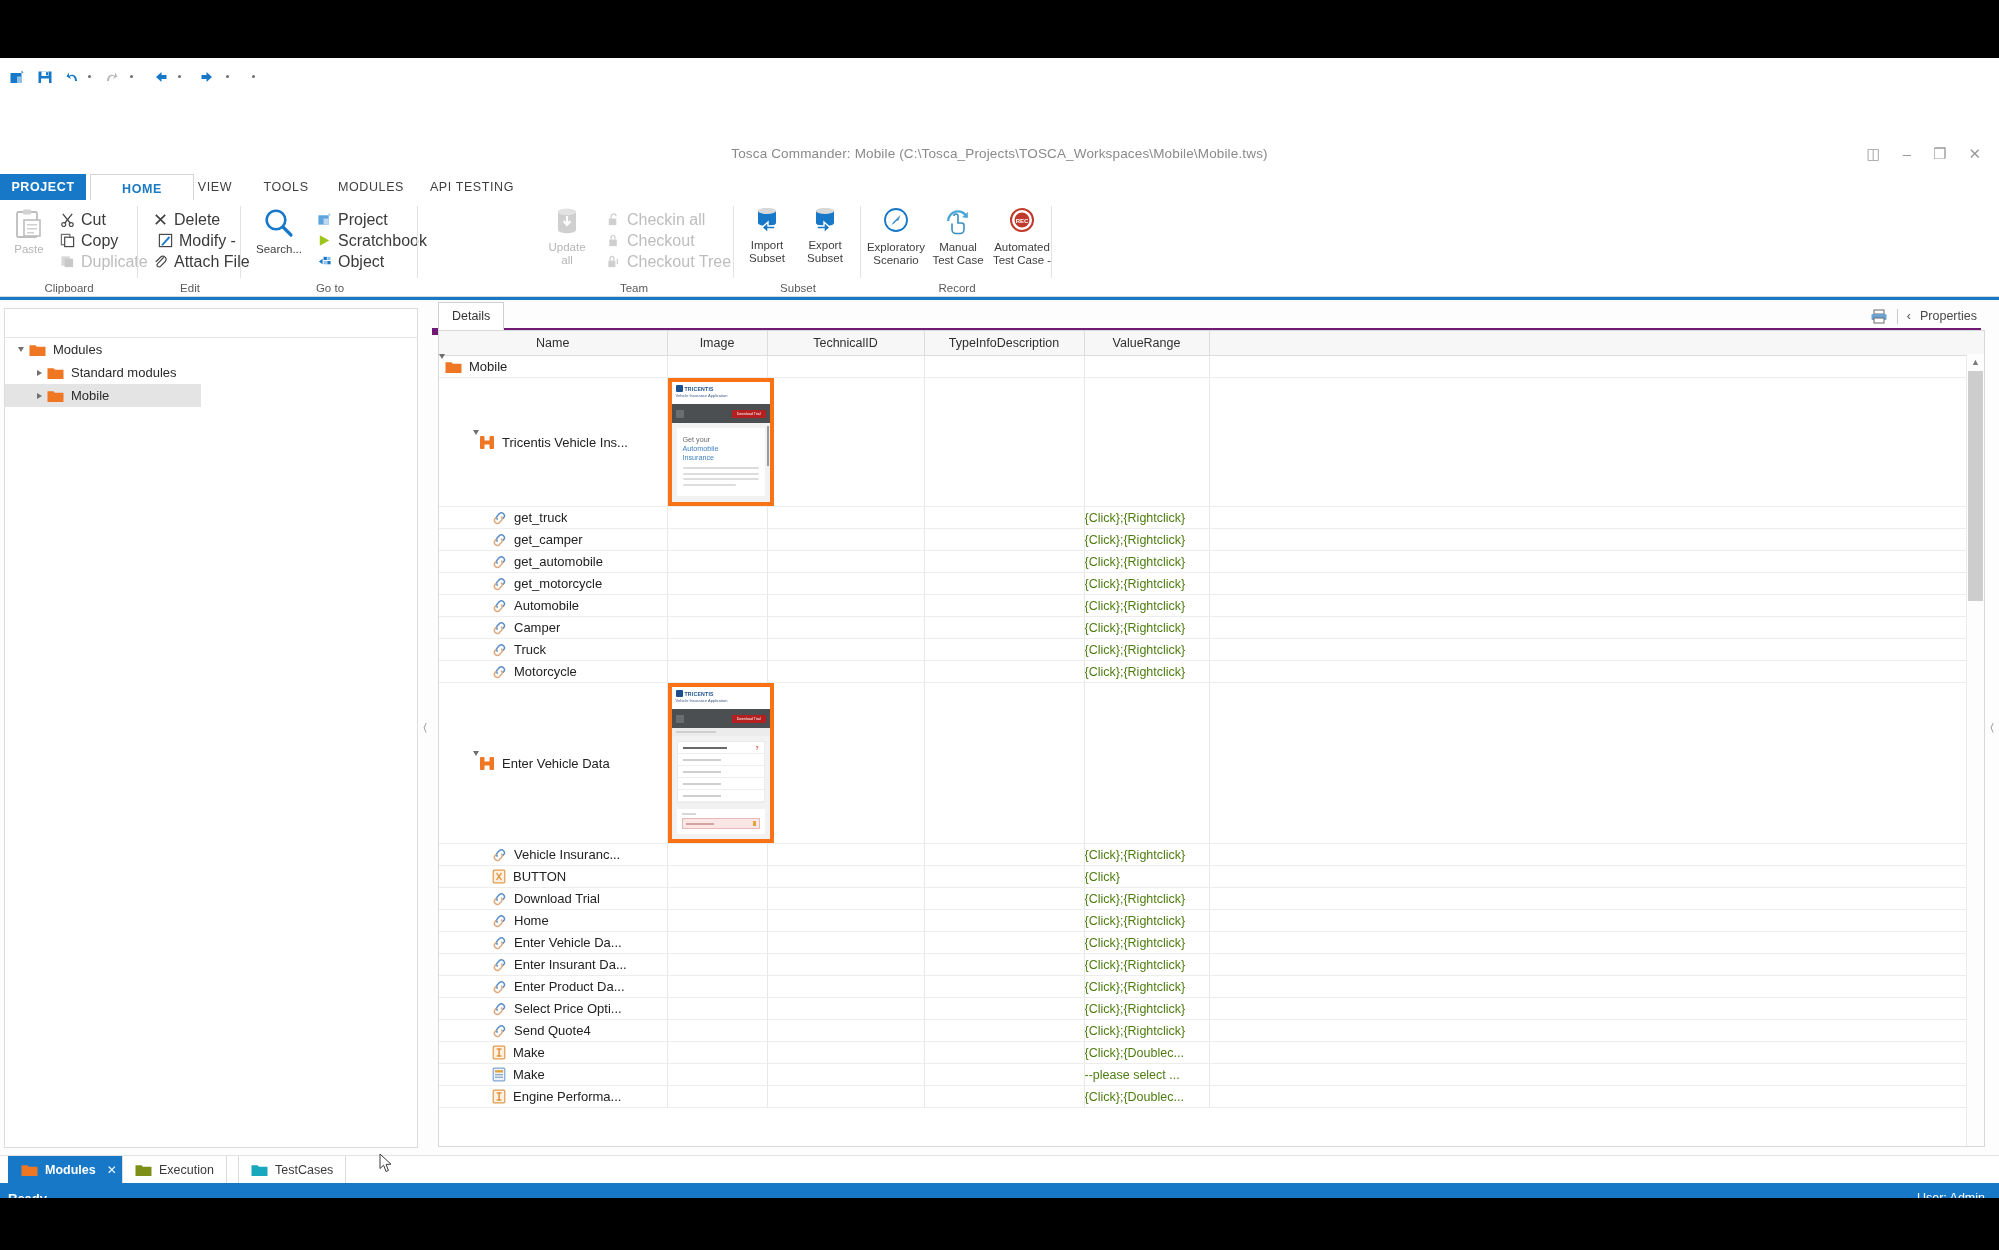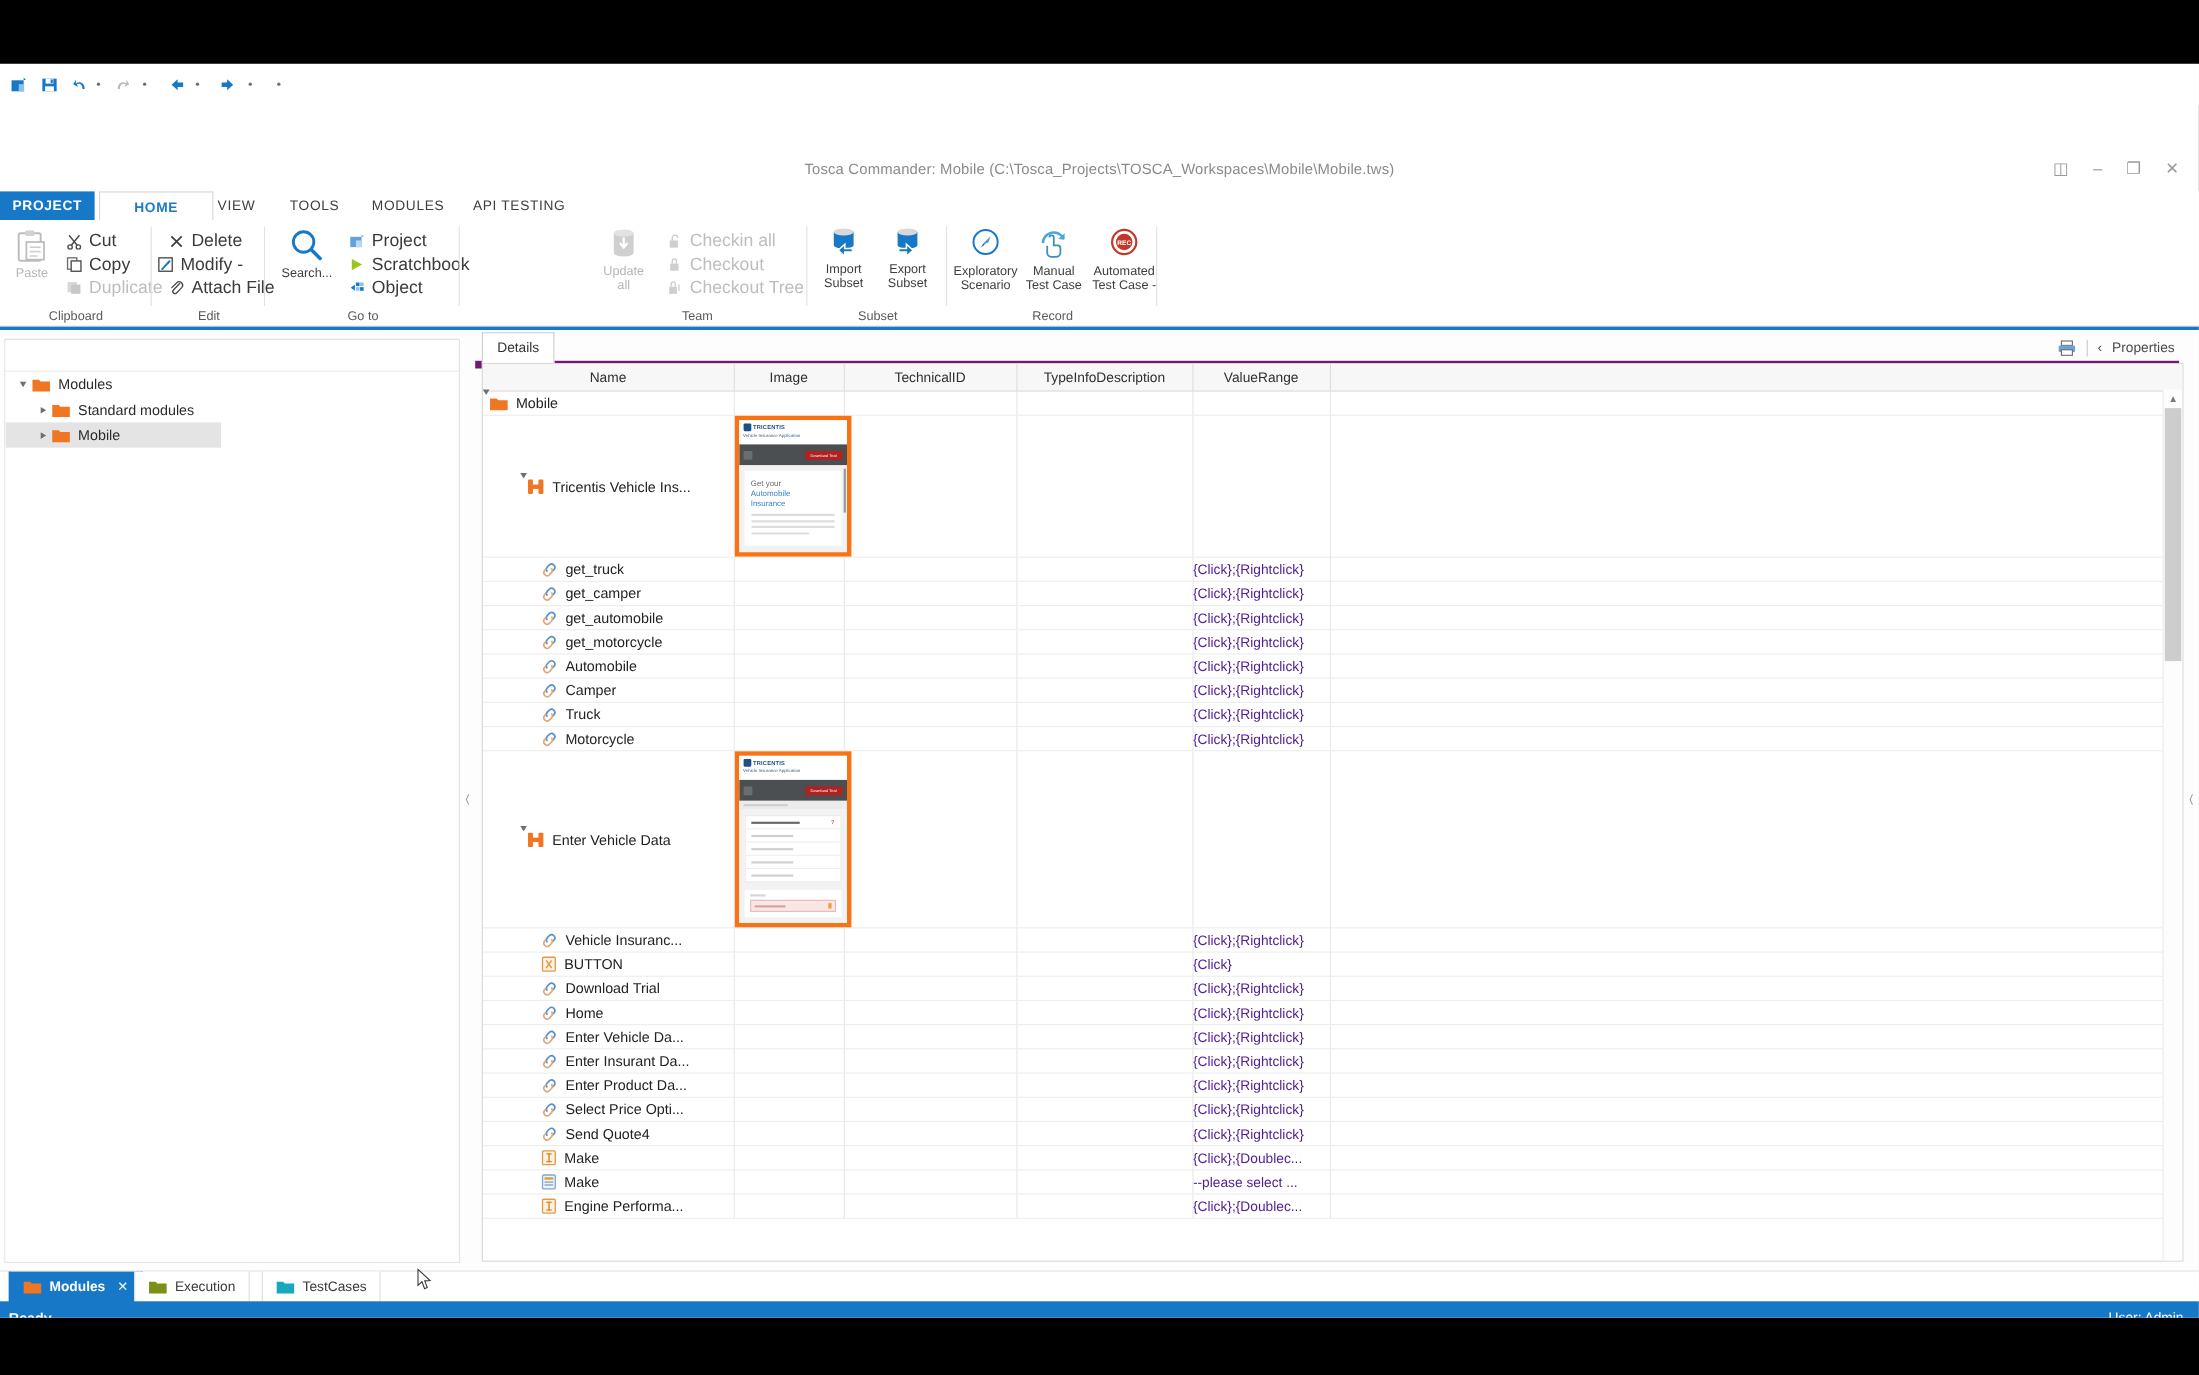--- a/index.html
+++ b/index.html
@@ -71,21 +71,21 @@
   .vdivider{width:1px;height:15px;background:#c9c9c9;}
 
   .gridwrap{position:absolute;left:6px;top:30px;right:0;bottom:8px;border:1px solid #d8d8d8;background:#fff;overflow:hidden;}
   table.grid{border-collapse:collapse;table-layout:fixed;width:100%;font-size:13px;color:#222;}
   table.grid th{height:22px;background:#f7f7f7;border-right:1px solid #dcdcdc;border-bottom:1px solid #dcdcdc;font-weight:normal;font-size:12.5px;color:#2f2f2f;}
   table.grid td{border-right:1px solid #e8e8e8;border-bottom:1px solid #ededed;padding:0;vertical-align:middle;}
   tr.gr{height:22px;}
   td.namecell{padding:0;}
   .nameinner{display:flex;align-items:center;height:100%;}
   .nametxt{white-space:nowrap;overflow:hidden;}
-  .vr{padding-left:6px;font-size:12.5px;color:#4c1d95;white-space:nowrap;overflow:hidden;}
+  .vr{padding-left:6px;font-size:12.5px;color:#4d7c0f;white-space:nowrap;overflow:hidden;}
 
   
   .gscroll{position:absolute;right:0;top:23px;bottom:0;width:17px;background:#fdfdfd;border-left:1px solid #ececec;}
   .gscroll .up{position:absolute;top:0;left:0;width:17px;height:16px;display:flex;align-items:center;justify-content:center;color:#7a7a7a;font-size:9px;}
   .gscroll .thumb{position:absolute;left:1px;top:17px;width:15px;height:230px;background:#cdcdcd;}
 
   
   .bottomtabs{position:absolute;left:0;top:1097px;width:1999px;height:28px;background:#fff;border-top:1px solid #e2e2e2;}
   .btab{position:absolute;top:0;height:28px;display:flex;align-items:center;gap:7px;padding:0 12px;font-size:12.5px;color:#3a3a3a;border:1px solid #dcdcdc;border-top:none;background:#fff;cursor:default;}
   .btab.active{background:#1878c8;color:#fff;border-color:#1878c8;font-weight:600;}
@@ -246,21 +246,21 @@
 
       <div class="rgroup" style="left:139px;width:102px">
         <div class="smbtn" style="left:14px;top:10px">
           <span class="icn">
             <svg width="15" height="15" viewBox="0 0 16 16">
                 <path d="M3 3 L13 13 M13 3 L3 13" stroke="#3f3f3f" stroke-width="1.7" fill="none"></path>
               </svg>
           </span>
           <span class="lbl">Delete</span>
         </div>
-        <div class="smbtn" style="left:4px;top:31px">
+        <div class="smbtn" style="left:19px;top:31px">
           <span class="icn">
             <svg width="15" height="15" viewBox="0 0 16 16">
                 <rect x="1.5" y="1.5" width="13" height="13" fill="none" stroke="#4a4a4a" stroke-width="1.3"></rect>
                 <path d="M3.5 12.5 L11.5 3.5 L13 5 L5 13.5 Z" fill="#1878c8"></path>
               </svg>
           </span>
           <span class="lbl">Modify -</span>
         </div>
         <div class="smbtn" style="left:14px;top:52px">
           <span class="icn">

